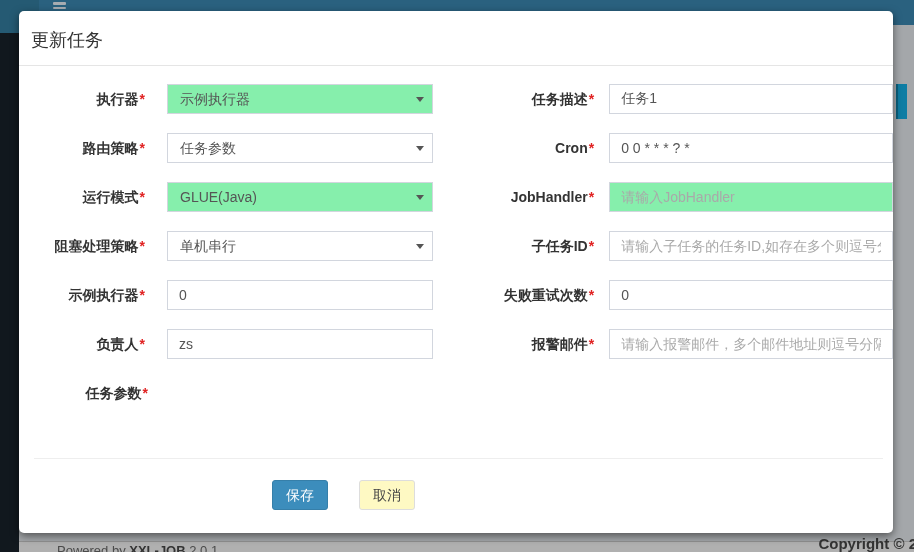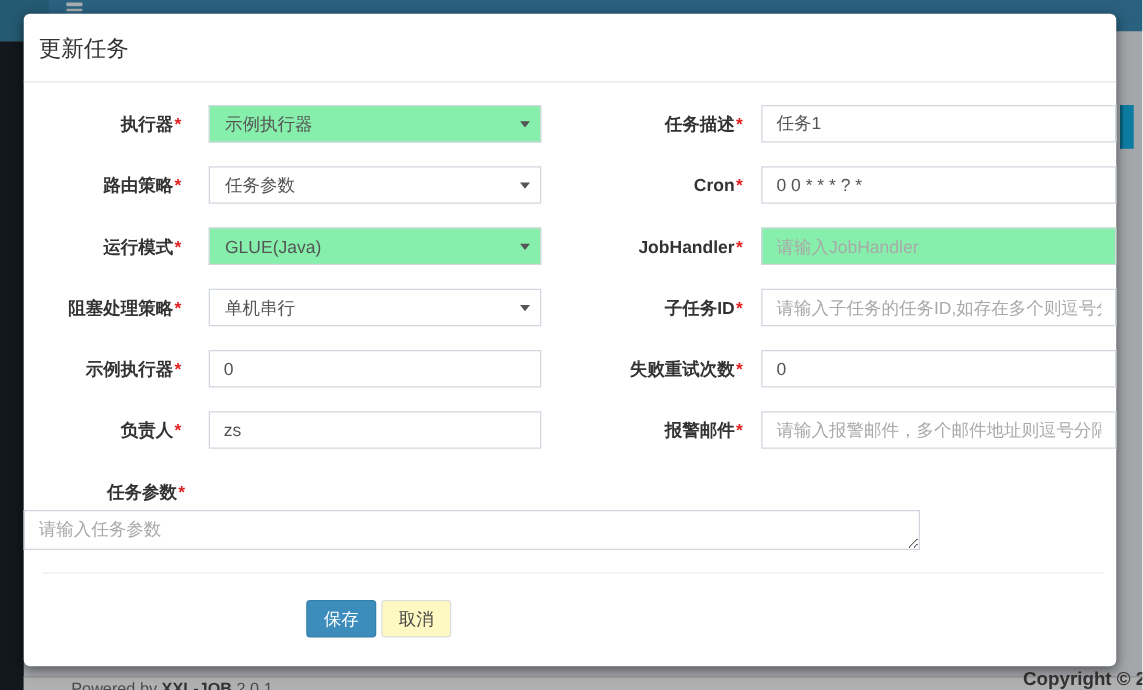--- a/index.html
+++ b/index.html
@@ -40,21 +40,21 @@
         border-left:4px solid transparent;border-right:4px solid transparent;border-top:5px solid #555;}
   .disabled{background:#86efac;cursor:default;}
   .inp{padding:0 11px;outline:none;}
   .inp::placeholder{color:#a9a9a9;opacity:1;}
   textarea.ctrl{width:717px;height:62px;padding:5px 11px;resize:vertical;line-height:19px;}
   textarea.ctrl::placeholder{color:#a9a9a9;opacity:1;}
 
   .form-hr{border:none;border-top:1px solid #eee;margin:0 10px 0 15px;}
   .btn-row{margin:21px 0 0 226px;display:flex;}
   .btn{box-sizing:border-box;height:30px;line-height:28px;font-size:14px;border-radius:3px;padding:0 13px;
-       cursor:pointer;font-family:"Liberation Sans","DejaVu Sans",sans-serif;}
+       cursor:pointer;font-family:"Liberation Sans","DejaVu Sans",sans-serif;margin-left:27px;}
   .btn-save{background:#3c8dbc;border:1px solid #367fa9;color:#fff;margin-right:4px;}
   .btn-cancel{background:#fef9c3;border:1px solid #ddd;color:#444;}
 </style>
 </head>
 <body>
 
 <div id="screen">
 
   <div class="navbar"></div>
   <div class="logo-block"></div>
@@ -124,21 +124,20 @@
 
       <div class="frow">
         <div class="lbl lbl-l"><span>负责人</span><span class="req">*</span></div>
         <input class="ctrl ctrl-l inp" value="zs" style="">
         <div class="lbl lbl-r"><span>报警邮件</span><span class="req">*</span></div>
         <input class="ctrl ctrl-r inp" placeholder="请输入报警邮件，多个邮件地址则逗号分隔" style="">
       </div>
 
       <div class="frow" style="height:62px;margin-bottom:18px;flex-direction:column;">
         <div class="lbl lbl-l"><span>任务参数</span><span class="req">*</span></div>
-        <textarea class="ctrl" placeholder="请输入任务参数" style=""></textarea>
       </div>
 
       <hr class="form-hr">
 
       <div class="btn-row">
         <button class="btn btn-save">保存</button>
         <button class="btn btn-cancel">取消</button>
       </div>
 
     </div>

